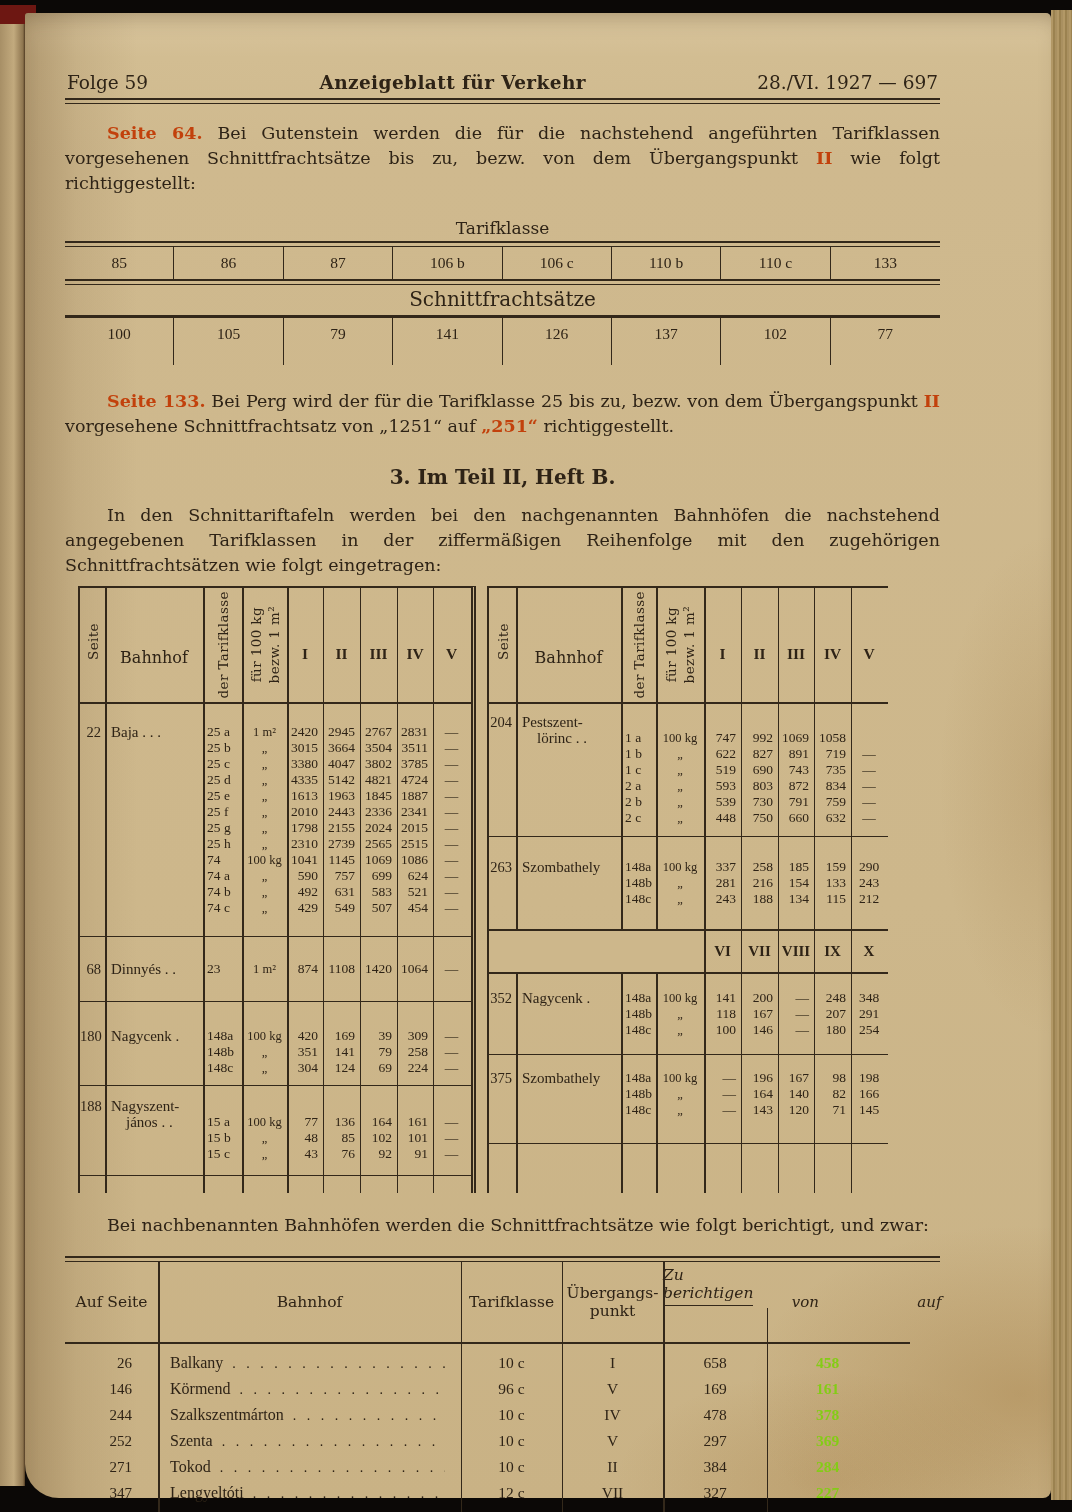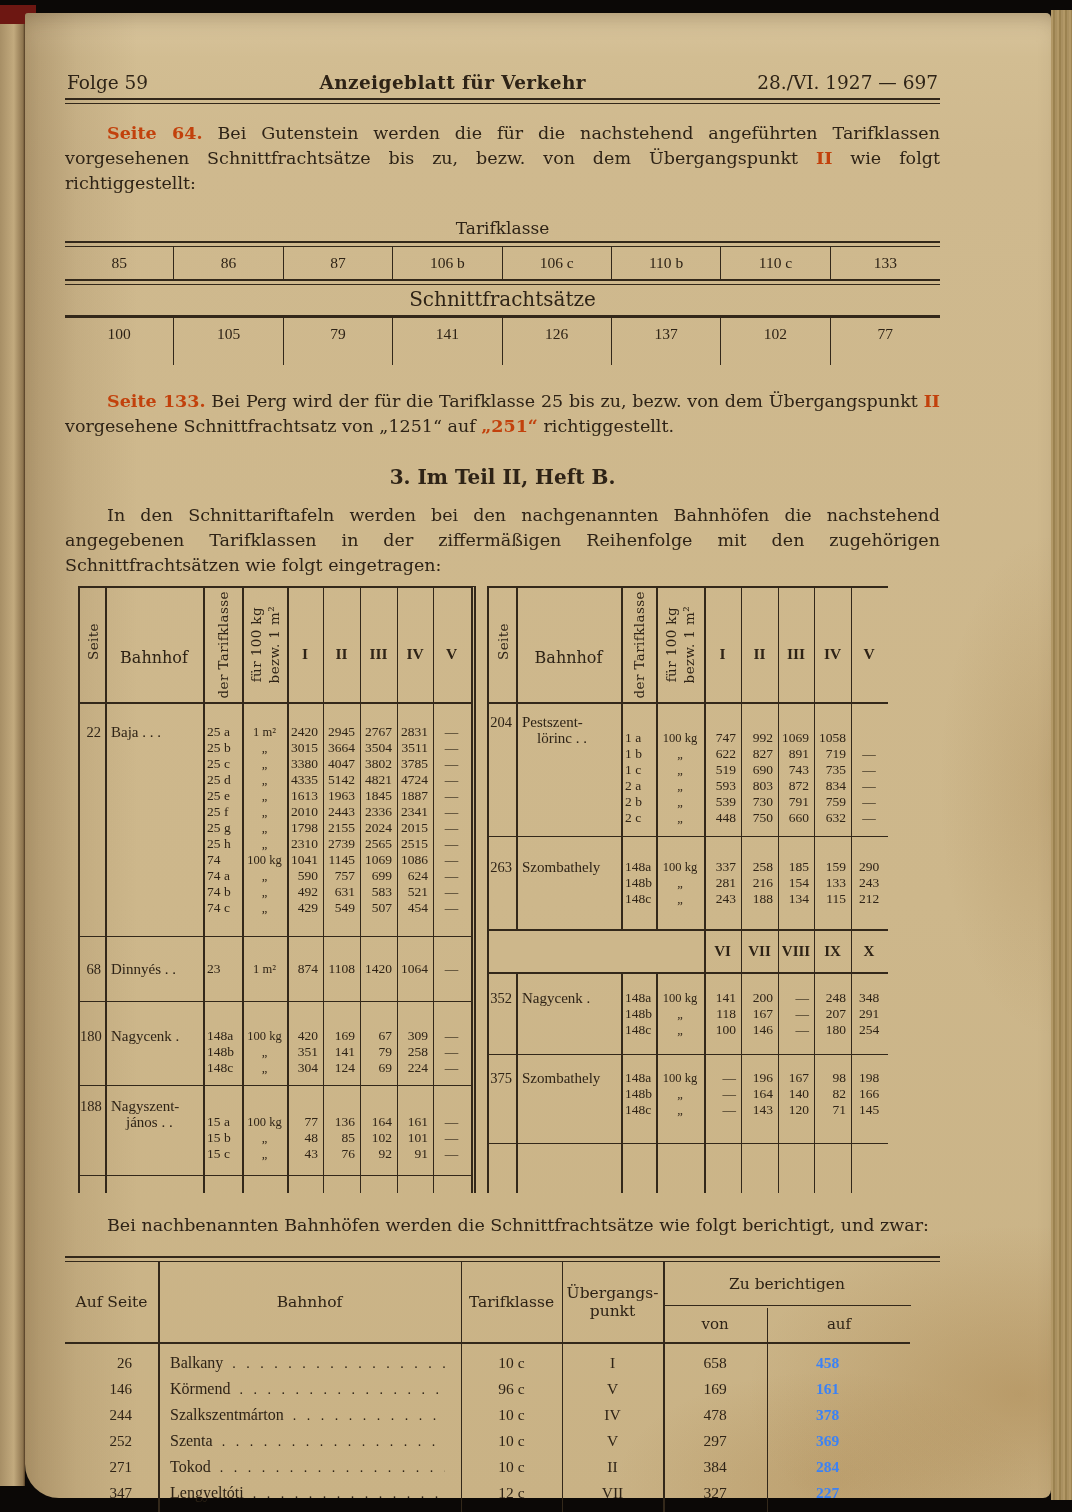--- a/index.html
+++ b/index.html
@@ -94,33 +94,33 @@
   .band .bc { display:flex; align-items:center; justify-content:center; font-weight:bold; font-size:15px; }
   .brule { border-top:1.2px solid #33281a; }
   .ticks { height:17px; }
   
   .ctab { margin-top:18px; }
   .cmain { position:relative; width:845px; }
   .chead { display:grid; grid-template-columns:93px 303px 101px 101px 248px; height:82px;
     border-bottom:2.5px solid #33281a; }
   .chead .hc { display:flex; align-items:center; justify-content:center; text-align:center;
     font-size:15.5px; line-height:18px; }
-  .zu { display:flex; flex-direction:column; }
+  .zu { display:flex; flex-direction:row;font-style:italic; }
   .zu .zlab { height:44px; display:flex; align-items:center; justify-content:center;
     border-bottom:1.2px solid #33281a; font-size:15.5px; }
   .zu .zsub { flex:1; display:grid; grid-template-columns:104px 144px; }
   .zu .zsub span { display:flex; align-items:center; justify-content:center; font-size:15px; }
   .crow { display:grid; grid-template-columns:93px 303px 101px 101px 104px 143px;
     height:26px; align-items:center; font-size:15.5px; }
   .crow .cseite { text-align:right; padding-right:26px; font-size:15px; }
   .crow .cname { display:flex; align-items:baseline; padding-left:12px; font-size:16px; overflow:hidden; }
   .crow .lead { flex:1; overflow:hidden; white-space:nowrap; letter-spacing:3.5px;
     margin:0 16px 0 9px; font-size:14px; }
   .crow .cc { text-align:center; }
-  .crow .cauf { text-align:center; font-weight:bold; padding-right:22px; color:#3b82f6; }
+  .crow .cauf { text-align:center; font-weight:bold; padding-right:22px; color:#84cc16; }
   .crow .cvon { text-align:center; }
   .cticks { height:16px; }
   .crows { padding-top:6px; }
   .sec-head { text-align:center; font-weight:bold; font-size:20px; margin-top:26px; }
 </style>
 </head>
 <body>
 
 <div class="cover-red"></div>
 <div class="prev-edge"></div>
@@ -260,21 +260,21 @@
               <span class="ct">23</span><span class="cu">1 m²</span><span class="cn">874</span><span class="cn">1108</span><span class="cn">1420</span><span class="cn">1064</span><span class="cv">—</span>
             </div>
             </div>
         </div>
         <div class="block pb-n180">
           <span class="seite">180</span>
           <span class="bname"><span>Nagycenk  .</span></span>
           <div class="rows">
 
           <div class="r">
-              <span class="ct">148a</span><span class="cu">100 kg</span><span class="cn">420</span><span class="cn">169</span><span class="cn">67</span><span class="cn">309</span><span class="cv">—</span>
+              <span class="ct">148a</span><span class="cu">100 kg</span><span class="cn">420</span><span class="cn">169</span><span class="cn">39</span><span class="cn">309</span><span class="cv">—</span>
             </div>
               <div class="r">
               <span class="ct">148b</span><span class="cu">„</span><span class="cn">351</span><span class="cn">141</span><span class="cn">79</span><span class="cn">258</span><span class="cv">—</span>
             </div>
               <div class="r">
               <span class="ct">148c</span><span class="cu">„</span><span class="cn">304</span><span class="cn">124</span><span class="cn">69</span><span class="cn">224</span><span class="cv">—</span>
             </div>
             </div>
         </div>
         <div class="block pb-n188">

